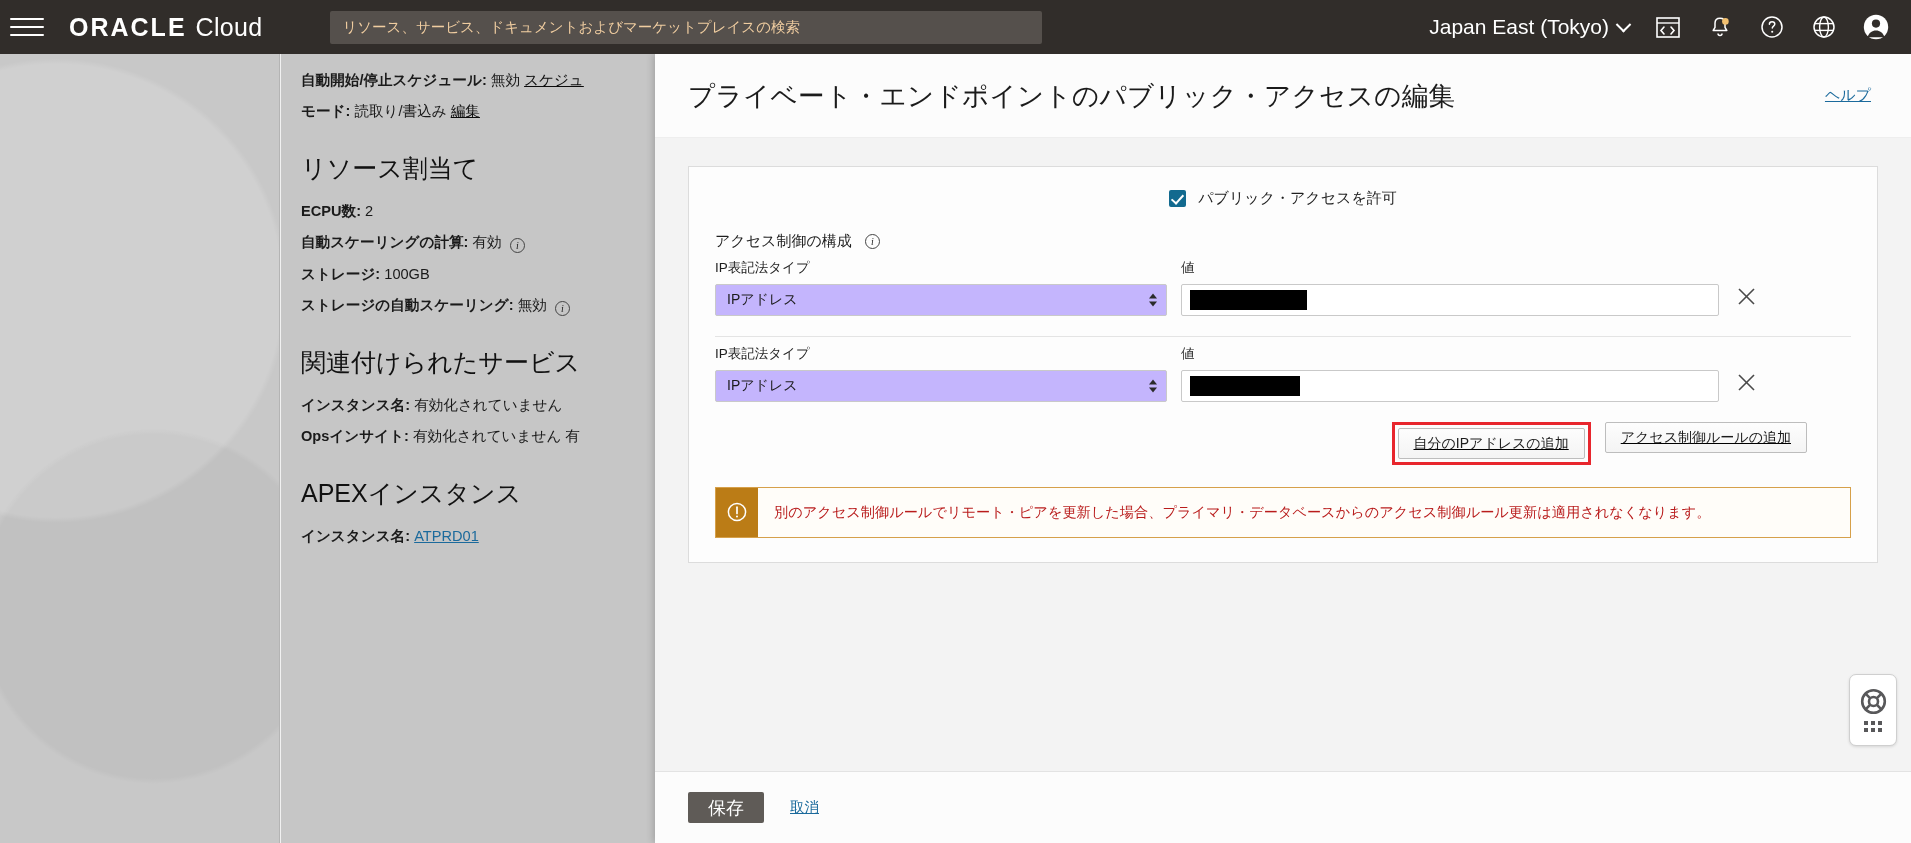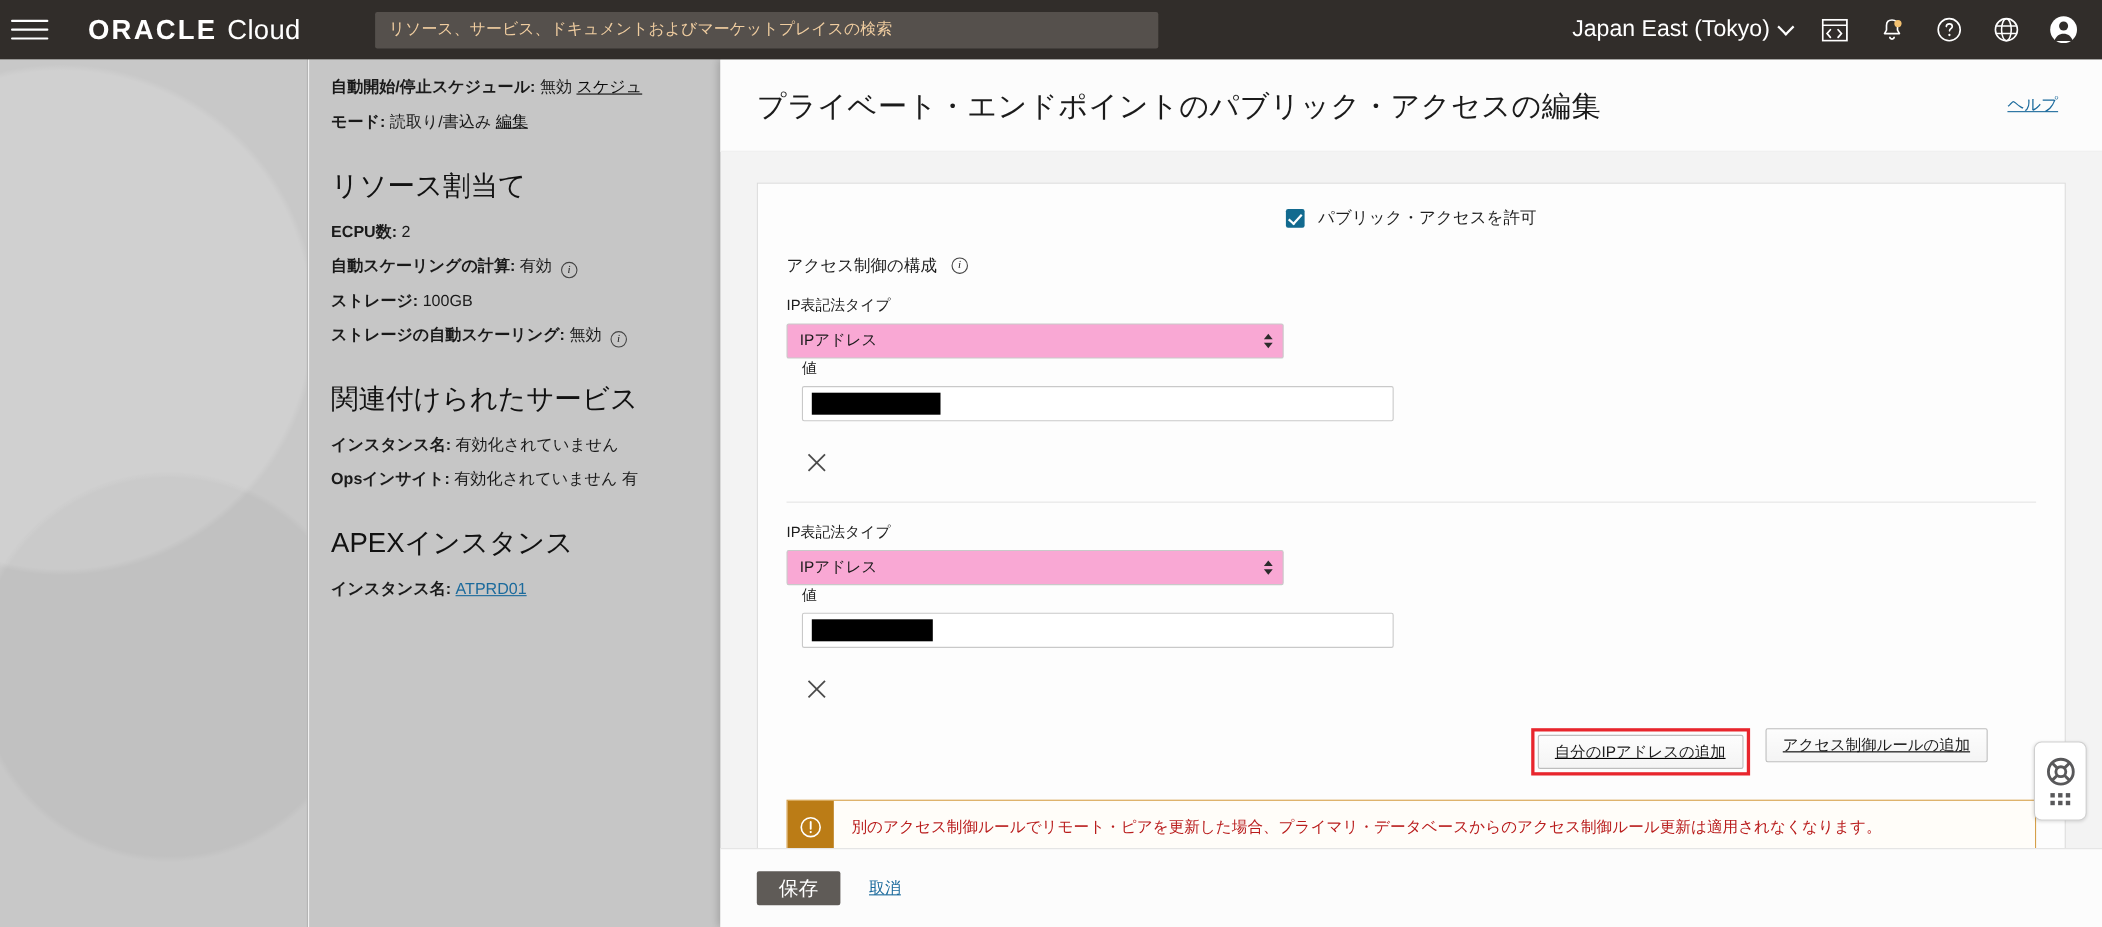--- a/index.html
+++ b/index.html
@@ -21,21 +21,21 @@
     z-index: 60;
   }
   #hamburger {
     width: 34px; height: 26px;
     margin-left: 10px; margin-right: 12px;
     display: flex; flex-direction: column; justify-content: center;
     gap: 6px; cursor: pointer;
   }
   #hamburger span { display: block; height: 2px; background: #fff; border-radius: 1px; }
 
-  #brand { display: flex; align-items: baseline; gap: 9px; margin-left: 24px; }
+  #brand { display: flex; align-items: baseline; gap: 9px; margin-left: 13px; }
   #brand-oracle {
     color: #fff; font-size: 25px; font-weight: 700;
     letter-spacing: 2.0px;
   }
   #brand-cloud { color: #fff; font-size: 25px; font-weight: 400; letter-spacing: 0.3px; }
 
   #search-wrap { margin-left: 48px; padding-left: 20px; }
   #global-search {
     width: 712px; height: 33px;
     background: #55504c; border: none; outline: none;
@@ -140,28 +140,28 @@
     border-right: 2.2px solid #fff; border-bottom: 2.2px solid #fff;
     transform: rotate(42deg);
   }
   .chk-label { font-size: 15px; color: #1e1e1e; }
 
   .sect-label {
     font-size: 15px; color: #1e1e1e;
     margin: 24px 0 0 0; display: flex; align-items: center; gap: 9px;
   }
 
-  .rule-row { display: flex; gap: 0; margin-top: 18px; align-items: flex-start; flex-direction: column; }
+  .rule-row { display: flex; gap: 0; margin-top: 8px; align-items: flex-start; }
   .fld { display: flex; flex-direction: column; }
   .fld-label { font-size: 13.5px; color: #1e1e1e; margin-bottom: 7px; }
   .sel-wrap { position: relative; width: 452px; }
   .sel-box {
     width: 452px; height: 32px;
     border: 1px solid #c9c9c9; border-radius: 2px;
-    background: #f9a8d4; font-size: 14px; color: #1b1b1b;
+    background: #c4b5fd; font-size: 14px; color: #1b1b1b;
     padding: 0 30px 0 11px; display: flex; align-items: center;
     cursor: pointer;
   }
   .sel-arrows {
     position: absolute; right: 10px; top: 50%; transform: translateY(-50%);
     display: flex; flex-direction: column; gap: 3px; pointer-events: none;
   }
   .sel-arrows i {
     display: block; width: 0; height: 0;
     border-left: 4.5px solid transparent; border-right: 4.5px solid transparent;

